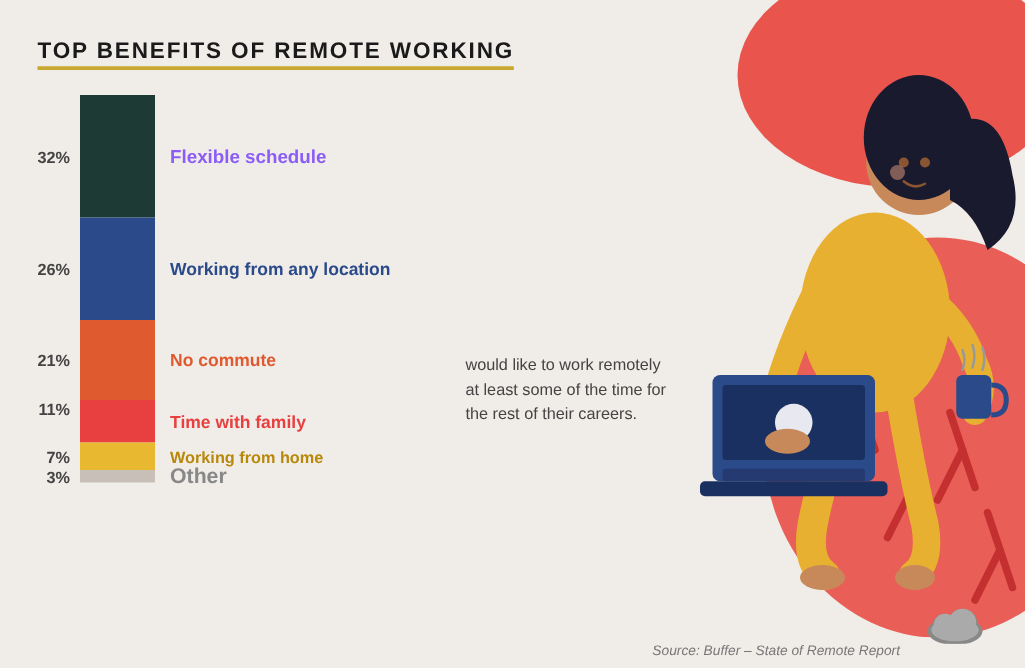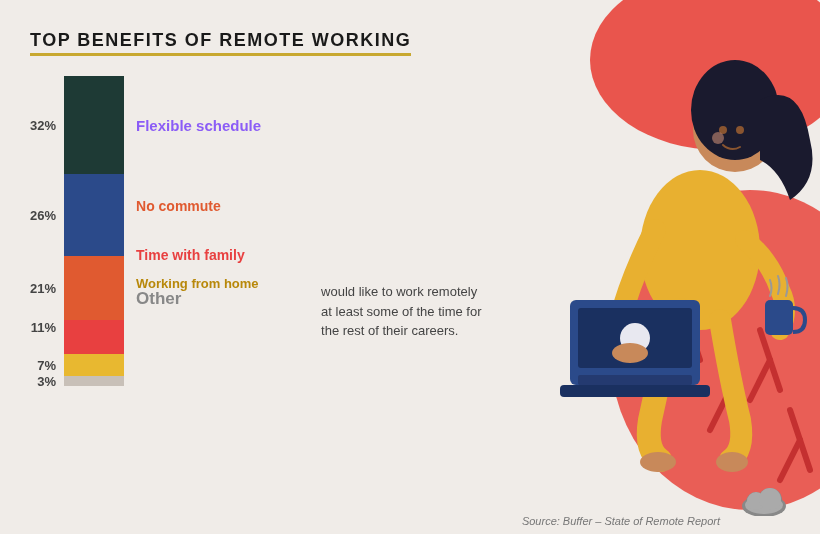--- a/index.html
+++ b/index.html
@@ -60,20 +60,23 @@
         <div style="width:60px; height:82px; background:#2b4a8a;"></div>
         <div style="width:60px; height:64px; background:#e05a30;"></div>
         <div style="width:60px; height:34px; background:#e84040;"></div>
         <div style="width:60px; height:22px; background:#e8b830;"></div>
         <div style="width:60px; height:10px; background:#c8c0b8;"></div>
       </div>
 
       <div style="display:flex; flex-direction:column; margin-left:12px;">
         <div style="height:98px; display:flex; align-items:center;">
           <span style="font-size:15px; font-weight:bold; color:#8b5cf6;">Flexible schedule</span>
+        </div>
+        <div style="height:82px; display:flex; align-items:center;">
+          <span style="font-size:14px; font-weight:bold; color:#2b4a8a;">Working from any location</span>
         </div>
         <div style="height:64px; display:flex; align-items:center;">
           <span style="font-size:14px; font-weight:bold; color:#e05a30;">No commute</span>
         </div>
         <div style="height:34px; display:flex; align-items:center;">
           <span style="font-size:14px; font-weight:bold; color:#e84040;">Time with family</span>
         </div>
         <div style="height:22px; display:flex; align-items:center;">
           <span style="font-size:13px; font-weight:bold; color:#b8880a;">Working from home</span>
         </div>

